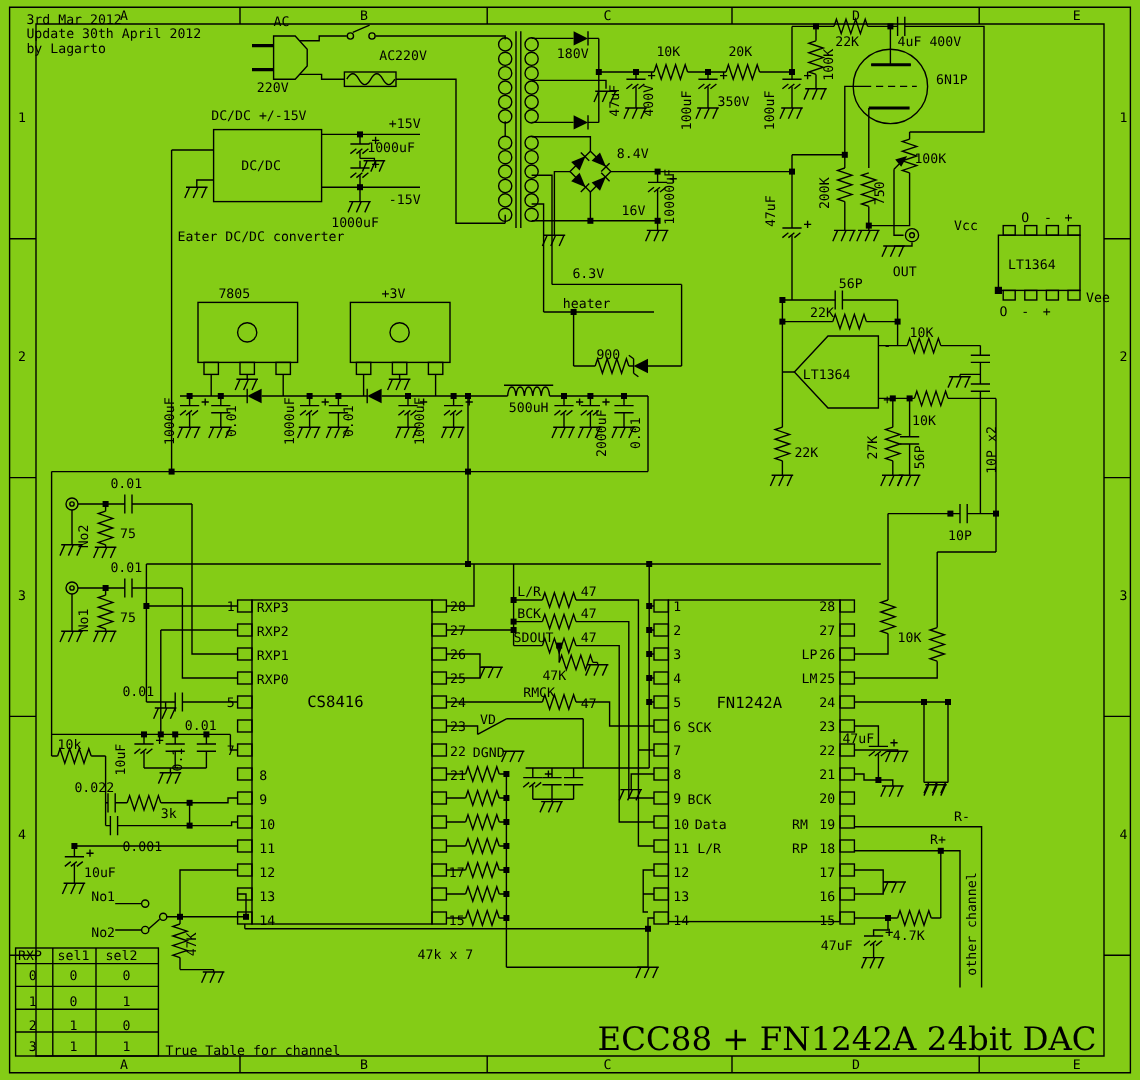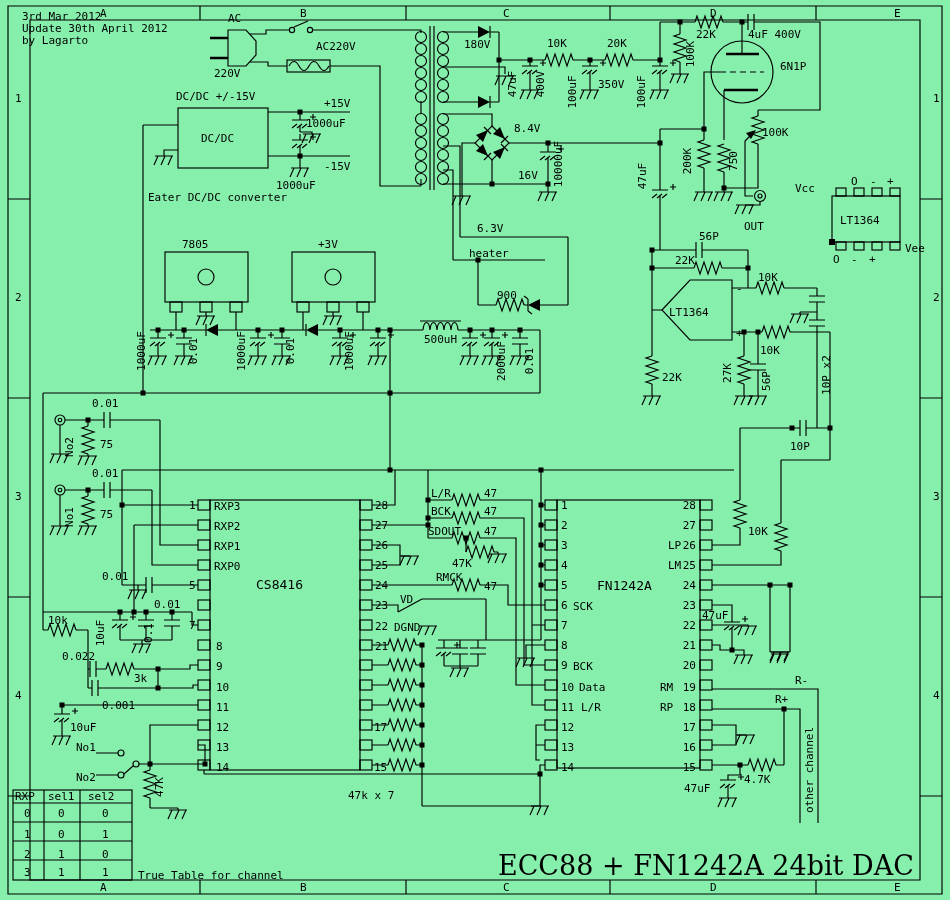--- a/index.html
+++ b/index.html
@@ -1,16 +1,16 @@
 <!DOCTYPE html>
 <html><head>
 <meta charset="utf-8">
 <style>
   html,body{margin:0;padding:0;background:#fff;}
-  #stage{width:950px;height:900px;position:relative;background:#86efac;}
+  #stage{width:950px;height:900px;position:relative;background:#84cc16;}
   svg{display:block;}
   svg text{font-family:"DejaVu Sans Mono","Liberation Mono",monospace;fill:#000;}
   svg text.serif{font-family:"DejaVu Serif","Liberation Serif",serif;}
   .w{stroke:#000;stroke-width:1.15;fill:none;}
   .wt{stroke:#000;stroke-width:2.6;fill:none;}
   .fill{fill:#000;stroke:none;}
   .dash{stroke:#000;stroke-width:1.15;fill:none;stroke-dasharray:6,4;}
 </style>
 </head>
 <body>

